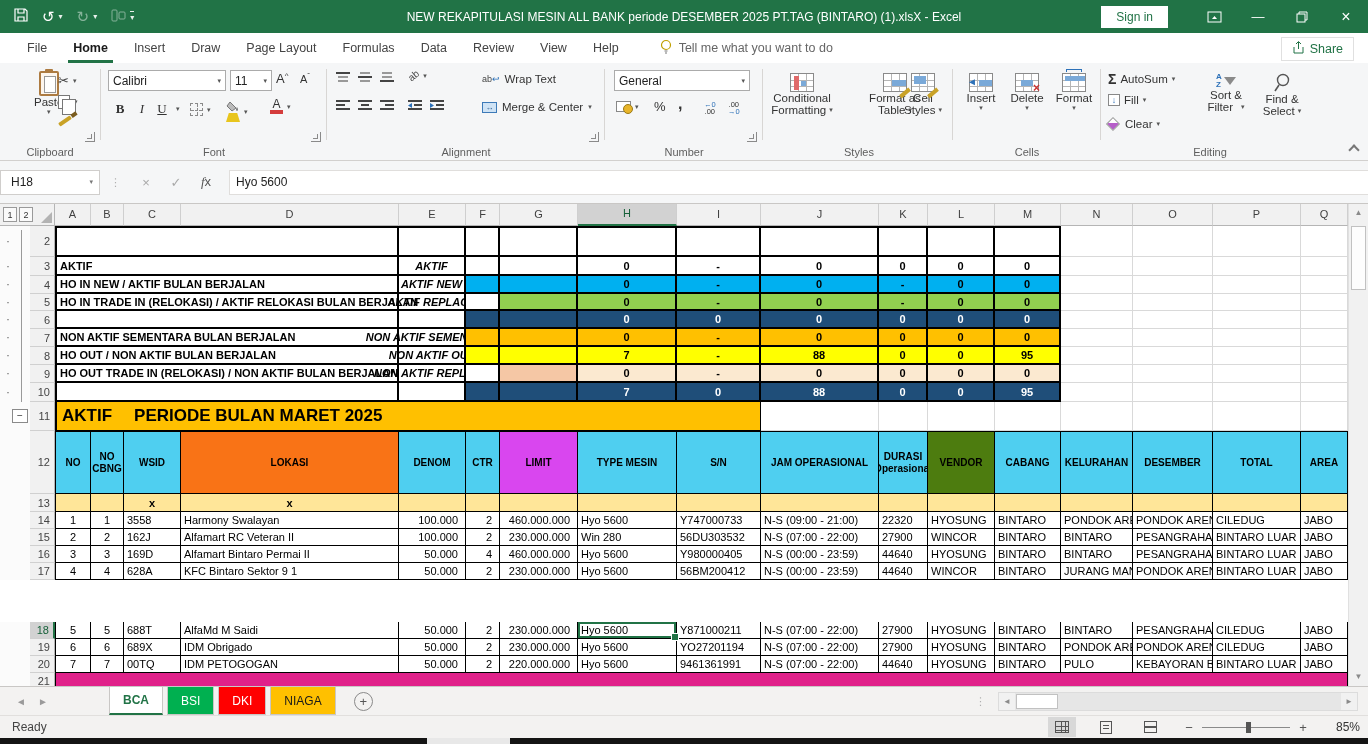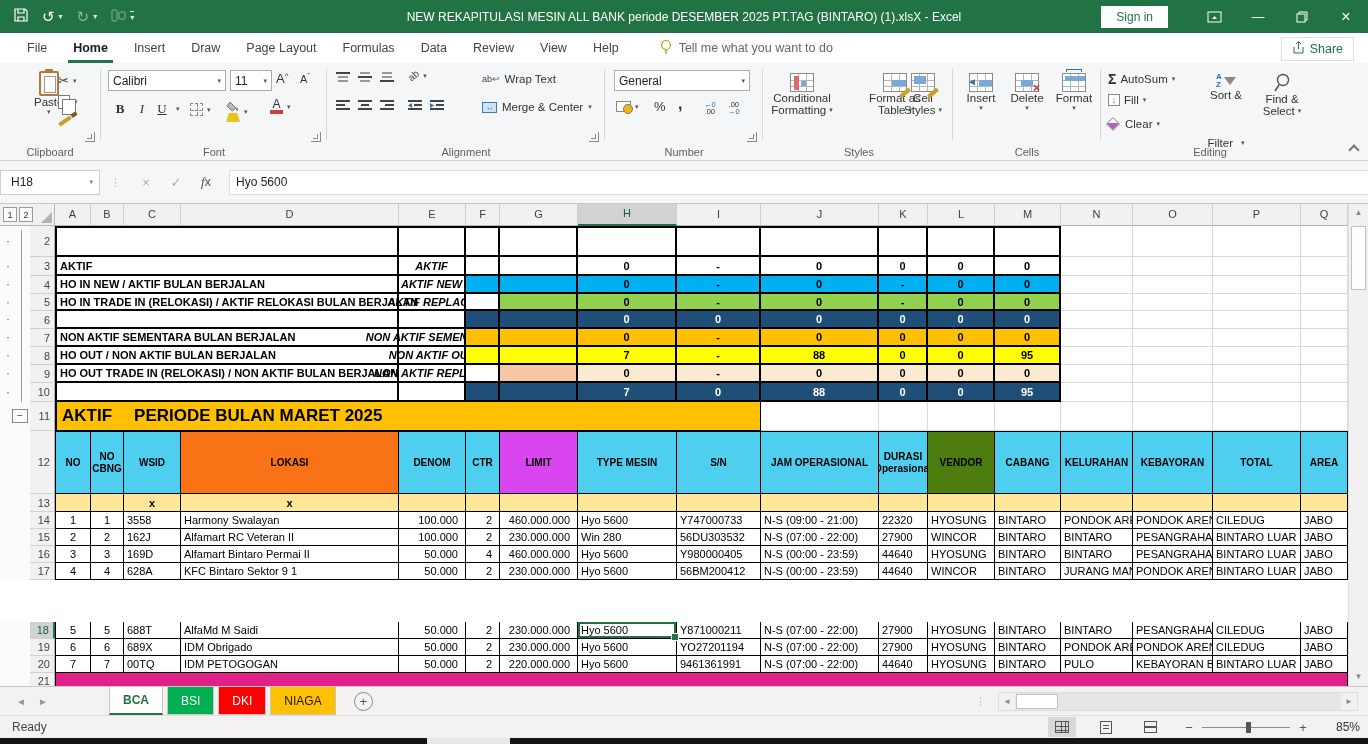--- a/index.html
+++ b/index.html
@@ -535,21 +535,21 @@
         </div>
       <div class="bigbtn" style="left:96px; top:10px; width:52px;">
         <span style="display:flex; align-items:center; gap:2px;">
             <span class="az-icon">
               <span>A</span>
               <span>Z</span>
             </span>
             <span class="funnel"></span>
           </span>
         <span>Sort &amp;</span>
-        <span style="display:flex; gap:8px; align-items:center;margin-top:36px;">
+        <span style="display:flex; gap:8px; align-items:center;">
             <span>Filter</span>
             <span class="chev">▾</span>
           </span>
       </div>
       <div class="bigbtn" style="left:152px; top:10px; width:52px;">
         <span class="mag-icon">
             <svg width="18" height="20" viewBox="0 0 18 20">
               <circle cx="10" cy="7" r="5.5" fill="none" stroke="#555" stroke-width="1.4"></circle>
               <line x1="6" y1="12" x2="2" y2="18" stroke="#555" stroke-width="1.6"></line>
             </svg>
@@ -825,21 +825,21 @@
           <div class="cell dc dh" style="width: 67px; background: rgb(79, 207, 240); color: rgb(0, 0, 0);">DENOM</div>
           <div class="cell dc dh" style="width: 34px; background: rgb(79, 207, 240); color: rgb(0, 0, 0);">CTR</div>
           <div class="cell dc dh" style="width: 78px; background: #d946ef; color: rgb(0, 0, 0);">LIMIT</div>
           <div class="cell dc dh" style="width: 99px; background: rgb(79, 207, 240); color: rgb(0, 0, 0);">TYPE MESIN</div>
           <div class="cell dc dh" style="width: 84px; background: rgb(79, 207, 240); color: rgb(0, 0, 0);">S/N</div>
           <div class="cell dc dh" style="width: 118px; background: rgb(79, 207, 240); color: rgb(0, 0, 0);">JAM OPERASIONAL</div>
           <div class="cell dc dh" style="width: 49px; background: rgb(79, 207, 240); color: rgb(0, 0, 0);">DURASI Operasional</div>
           <div class="cell dc dh" style="width: 67px; background: #4d7c0f; color: rgb(0, 0, 0);">VENDOR</div>
           <div class="cell dc dh" style="width: 66px; background: rgb(79, 207, 240); color: rgb(0, 0, 0);">CABANG</div>
           <div class="cell dc dh" style="width: 72px; background: rgb(79, 207, 240); color: rgb(0, 0, 0);">KELURAHAN</div>
-          <div class="cell dc dh" style="width: 80px; background: rgb(79, 207, 240); color: rgb(0, 0, 0);">KEBAYORAN</div>
+          <div class="cell dc dh" style="width: 80px; background: rgb(79, 207, 240); color: rgb(0, 0, 0);">DESEMBER</div>
           <div class="cell dc dh" style="width: 88px; background: rgb(79, 207, 240); color: rgb(0, 0, 0);">TOTAL</div>
           <div class="cell dc dh" style="width: 47px; background: rgb(79, 207, 240); color: rgb(0, 0, 0);">AREA</div>
         </div>
         <div class="grow" style="height: 18px;">
           <div class="gut"></div>
           <div class="rnum">13</div>
           <div class="cell dc al-c first" style="width: 36px; background: rgb(255, 230, 153); color: rgb(0, 0, 0); font-weight: bold;"></div>
           <div class="cell dc al-c" style="width: 33px; background: rgb(255, 230, 153); color: rgb(0, 0, 0); font-weight: bold;"></div>
           <div class="cell dc al-c" style="width: 57px; background: rgb(255, 230, 153); color: rgb(0, 0, 0); font-weight: bold;">x</div>
           <div class="cell dc al-c" style="width: 218px; background: rgb(255, 230, 153); color: rgb(0, 0, 0); font-weight: bold;">x</div>

